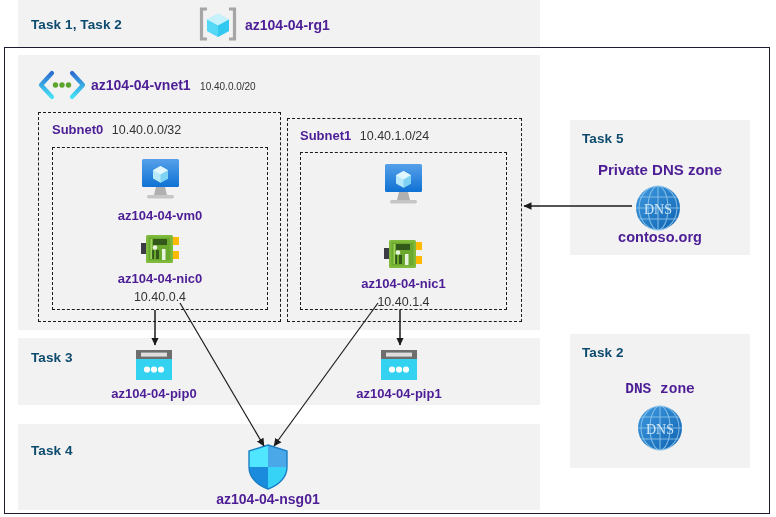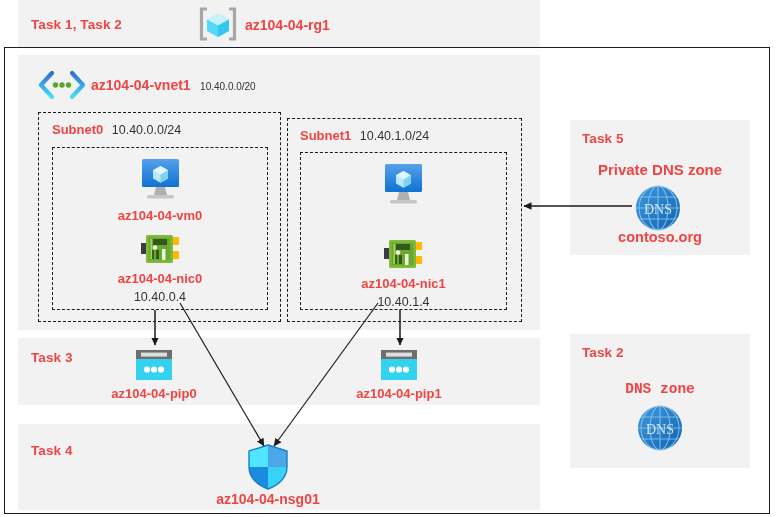--- a/index.html
+++ b/index.html
@@ -2,22 +2,22 @@
 <html><head>
 <meta charset="utf-8">
 <style>
   html,body{margin:0;padding:0;background:#ffffff;}
   body{width:776px;height:517px;position:relative;overflow:hidden;
        font-family:"Liberation Sans",sans-serif;}
   #stage{position:absolute;left:0;top:0;width:776px;height:517px;}
 
   .abs{position:absolute;}
   .panel{background:#f2f2f2;}
-  .tasklbl{color:#ef4444;font-weight:bold;font-size:13.5px;letter-spacing:.1px;}
-  .nm{font-weight:bold;font-size:13px;color:#ef4444;white-space:nowrap;}
+  .tasklbl{color:#0c4a6e;font-weight:bold;font-size:13.5px;letter-spacing:.1px;}
+  .nm{font-weight:bold;font-size:13px;color:#4c1d95;white-space:nowrap;}
   .ip{font-size:12.5px;color:#333;white-space:nowrap;}
   .ctr{text-align:center;}
 
   
   #rgframe{left:4px;top:47px;width:766px;height:467px;border:1.6px solid #1b1b2f;
            box-sizing:border-box;background:#fff;}
 
   
   #vnetpanel{left:18px;top:55px;width:522px;height:275px;}
   
@@ -77,21 +77,21 @@
     </svg>
   </div>
   <div class="abs" style="left:91px;top:76px;white-space:nowrap;">
     <span class="nm" style="font-size:14px;">az104-04-vnet1</span>
     <span class="ip" style="font-size:10px;margin-left:5px;text-align:right;">10.40.0.0/20</span>
   </div>
 
   <div class="abs dash" id="subnet0"></div>
   <div class="abs" style="left:52px;top:120px;white-space:nowrap;">
     <span class="nm">Subnet0</span>
-    <span class="ip" style="margin-left:4px;">10.40.0.0/24</span>
+    <span class="ip" style="margin-left:4px;">10.40.0.0/32</span>
   </div>
   <div class="abs dash" id="vmbox0"></div>
 
   <div class="abs" style="left:134px;top:157px;width:53px;height:45px;">
     <svg width="53" height="45" viewBox="0 0 53 45">
       <defs>
         <linearGradient id="vmg0" x1="0" y1="0" x2="0" y2="1">
           <stop offset="0%" stop-color="#56a0ea"></stop>
             <stop offset="100%" stop-color="#0f72d4"></stop>
         </linearGradient>

